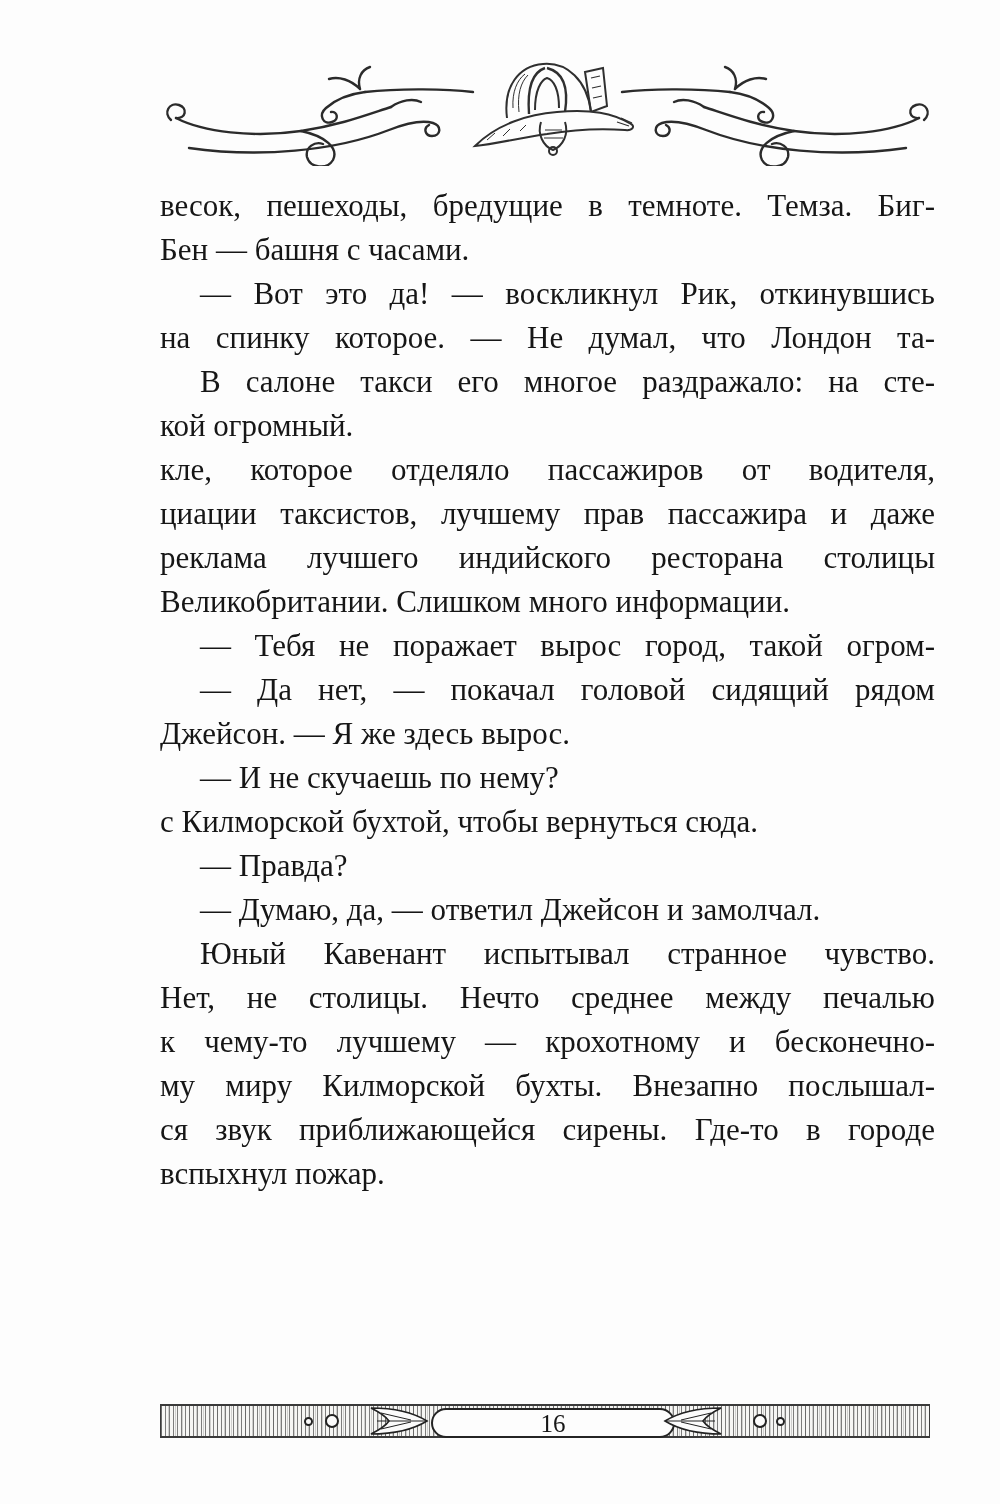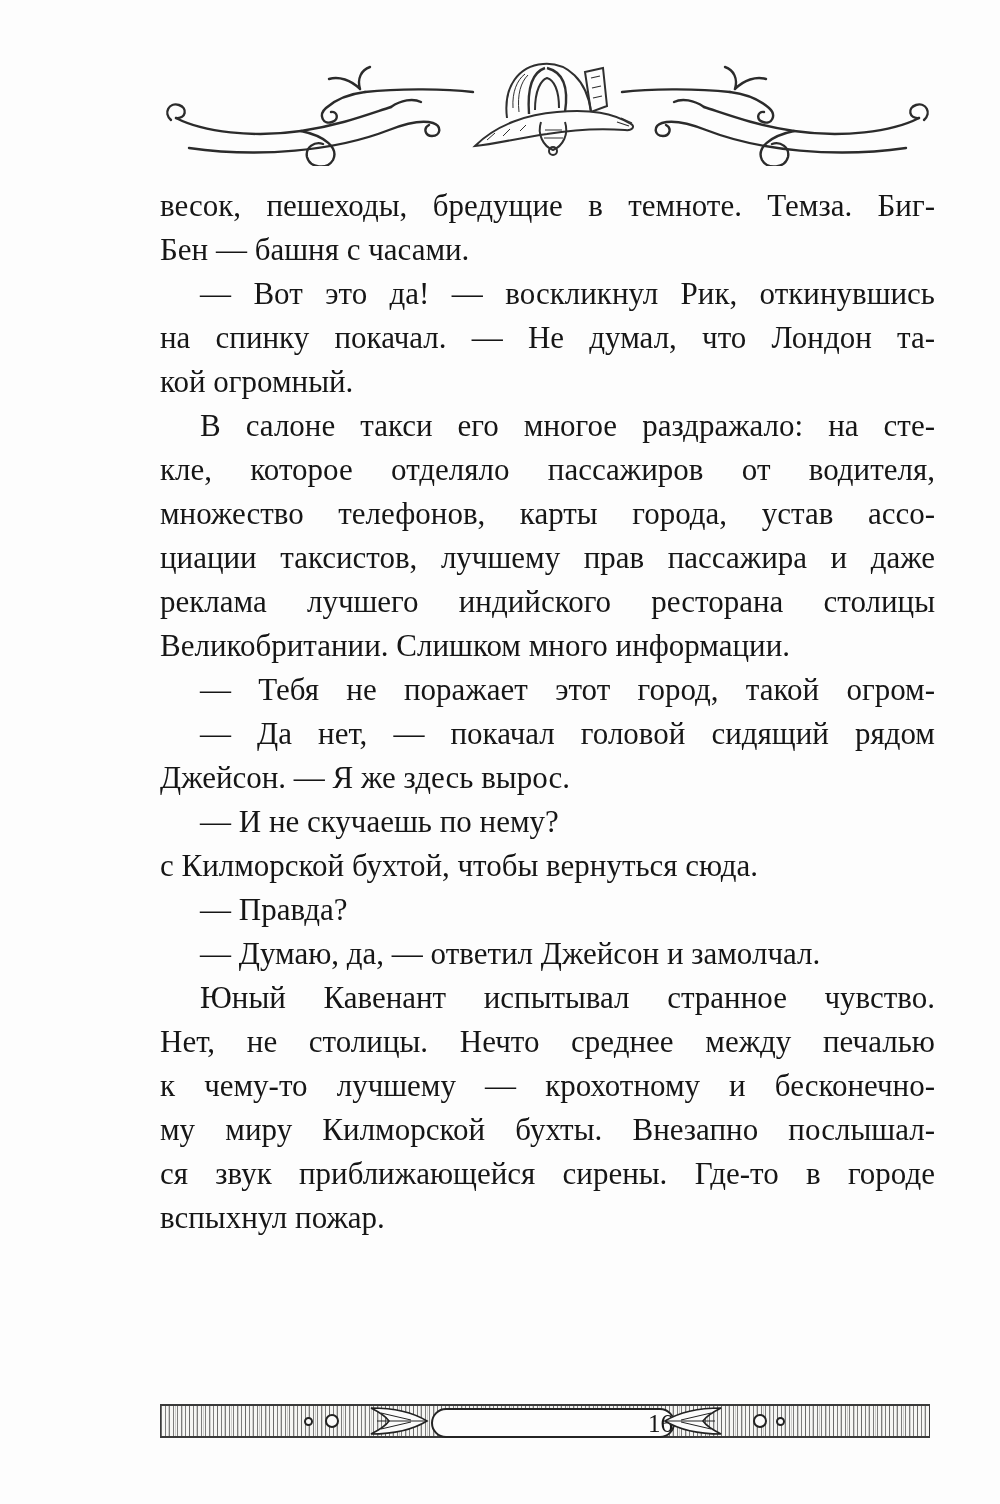--- a/index.html
+++ b/index.html
@@ -44,21 +44,21 @@
   .dot.d1{left:143px;top:11px;width:9px;height:9px;}
   .dot.d2{left:164px;top:8px;width:14px;height:14px;}
   .dot.d3{left:592px;top:8px;width:14px;height:14px;}
   .dot.d4{left:615px;top:11px;width:9px;height:9px;}
   .fleur{position:absolute;top:1px;width:62px;height:28px;}
   .fleur.fl-left{left:206px;}
   .fleur.fl-right{left:502px;transform:scaleX(-1);}
   .pill{
     position:absolute;left:270px;top:2px;width:240px;height:26px;
     background:#fdfdfd;border:2px solid #242424;border-radius:15px;
-    display:flex;align-items:center;justify-content:flex-end;
+    display:flex;align-items:center;justify-content:center;
   }
   .pill span{
     font-size:25px;color:#161616;line-height:1;
     font-family:"Liberation Serif","DejaVu Serif",serif;
   }
 </style>
 </head>
 <body>
 
 <div class="page">
@@ -104,29 +104,28 @@
         <path d="M390,74 L407,74 M389,82 L408,82" stroke-width="1.2"></path>
         <circle cx="398" cy="95" r="4"></circle>
       </g>
     </svg>
   </div>
 
   <main class="text-block">
       <div class="line just">весок, пешеходы, бредущие в темноте. Темза. Биг-</div>
       <div class="line">Бен — башня с часами.</div>
       <div class="line just ind">— Вот это да! — воскликнул Рик, откинувшись</div>
-      <div class="line just">на спинку покачал. — Не думал, что Лондон та-</div>
+      <div class="line just">на спинку которое. — Не думал, что Лондон та-</div>
+      <div class="line just ind">В салоне такси его многое раздражало: на сте-</div>
       <div class="line">кой огромный.</div>
-      <div class="line just ind">В салоне такси его многое раздражало: на сте-</div>
       <div class="line just">кле, которое отделяло пассажиров от водителя,</div>
-      <div class="line just">множество телефонов, карты города, устав ассо-</div>
       <div class="line just">циации таксистов, лучшему прав пассажира и даже</div>
       <div class="line just">реклама лучшего индийского ресторана столицы</div>
       <div class="line">Великобритании. Слишком много информации.</div>
-      <div class="line just ind">— Тебя не поражает этот город, такой огром-</div>
+      <div class="line just ind">— Тебя не поражает вырос город, такой огром-</div>
       <div class="line just ind">— Да нет, — покачал головой сидящий рядом</div>
       <div class="line">Джейсон. — Я же здесь вырос.</div>
       <div class="line ind">— И не скучаешь по нему?</div>
       <div class="line">с Килморской бухтой, чтобы вернуться сюда.</div>
       <div class="line ind">— Правда?</div>
       <div class="line ind">— Думаю, да, — ответил Джейсон и замолчал.</div>
       <div class="line just ind">Юный Кавенант испытывал странное чувство.</div>
       <div class="line just">Нет, не столицы. Нечто среднее между печалью</div>
       <div class="line just">к чему-то лучшему — крохотному и бесконечно-</div>
       <div class="line just">му миру Килморской бухты. Внезапно послышал-</div>

